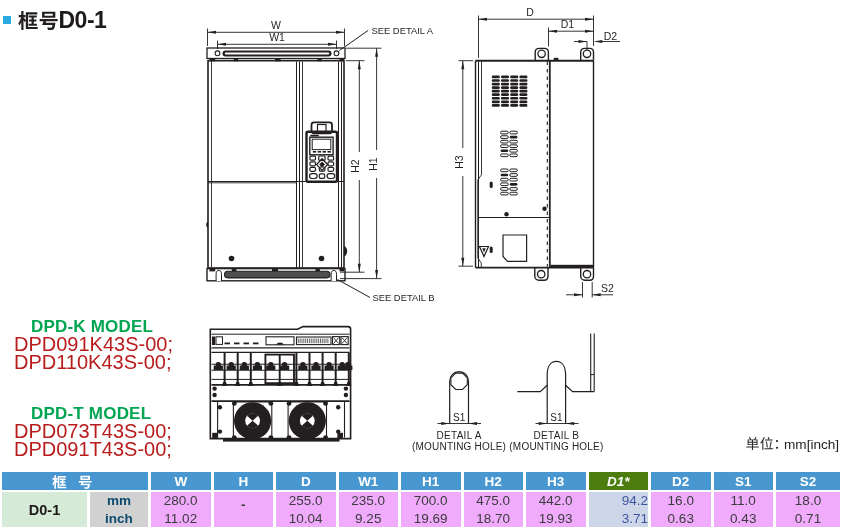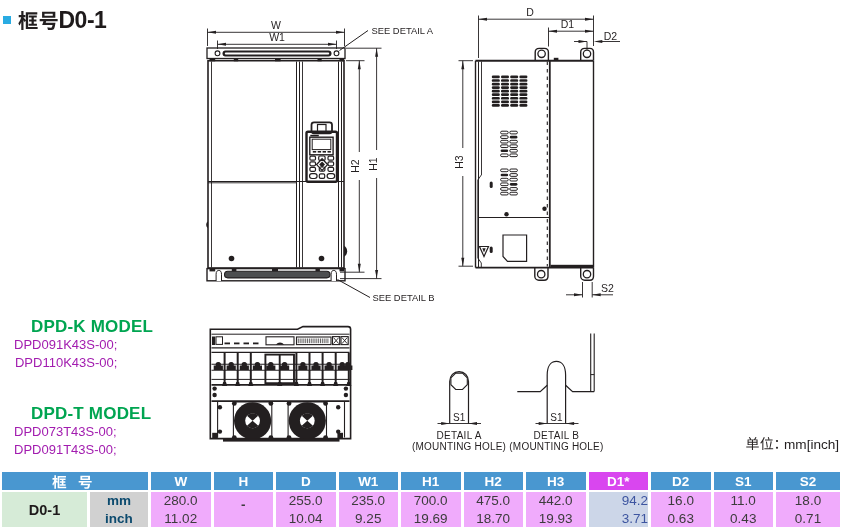--- a/index.html
+++ b/index.html
@@ -3,28 +3,28 @@
 <meta charset="utf-8">
 <style>
   html,body { margin:0; padding:0; }
   body { width:843px; height:528px; position:relative; background:#fff;
          font-family:"Liberation Sans", sans-serif; overflow:hidden; }
   .abs { position:absolute; }
   #title { left:58.5px; top:7px; font-size:23px; font-weight:bold; color:#1e1a1b;
             letter-spacing:-0.5px; }
   #bullet { left:3px; top:16px; width:8px; height:8px; background:#29abe2; }
   .gh { font-size:17px; font-weight:bold; color:#00a551; letter-spacing:0.2px;margin-left:17px; }
-  .mods { font-size:13px; color:#a21caf; line-height:17.5px;text-align:right; }
+  .mods { font-size:20px; color:#b91c1c; line-height:17.5px; }
   table { position:absolute; left:2px; top:472px; border-collapse:separate;
            border-spacing:0; table-layout:fixed; font-size:13.5px; color:#3c3c3c; }
   tr.r3 td { padding-top:1px; }
   td,th { padding:0; text-align:center; vertical-align:middle; overflow:hidden; }
   th { background:#4997d0; color:#fff; font-size:13.5px; font-weight:bold;
         height:18px; border-right:3px solid #fff; border-bottom:2px solid #fff; }
-  th.gray { background:#d946ef; }
+  th.gray { background:#4d7c0f;font-style:italic; }
   td { background:#f0abfc; height:17px; border-right:3px solid #fff; }
   td.g { background:#d6ebd7; font-weight:bold; color:#1e1a1b; font-size:14.5px; }
   td.m { background:#d1d1d1; font-weight:bold; color:#0c4a6e; }
   td.b { background:#ccd6e8; color:#3d55a0;text-align:right; }
   th.last, td.last { border-right:0; }
 </style>
 </head>
 <body>
 <div class="abs" id="bullet"></div>
 <div class="abs" id="title">D0-1</div>

